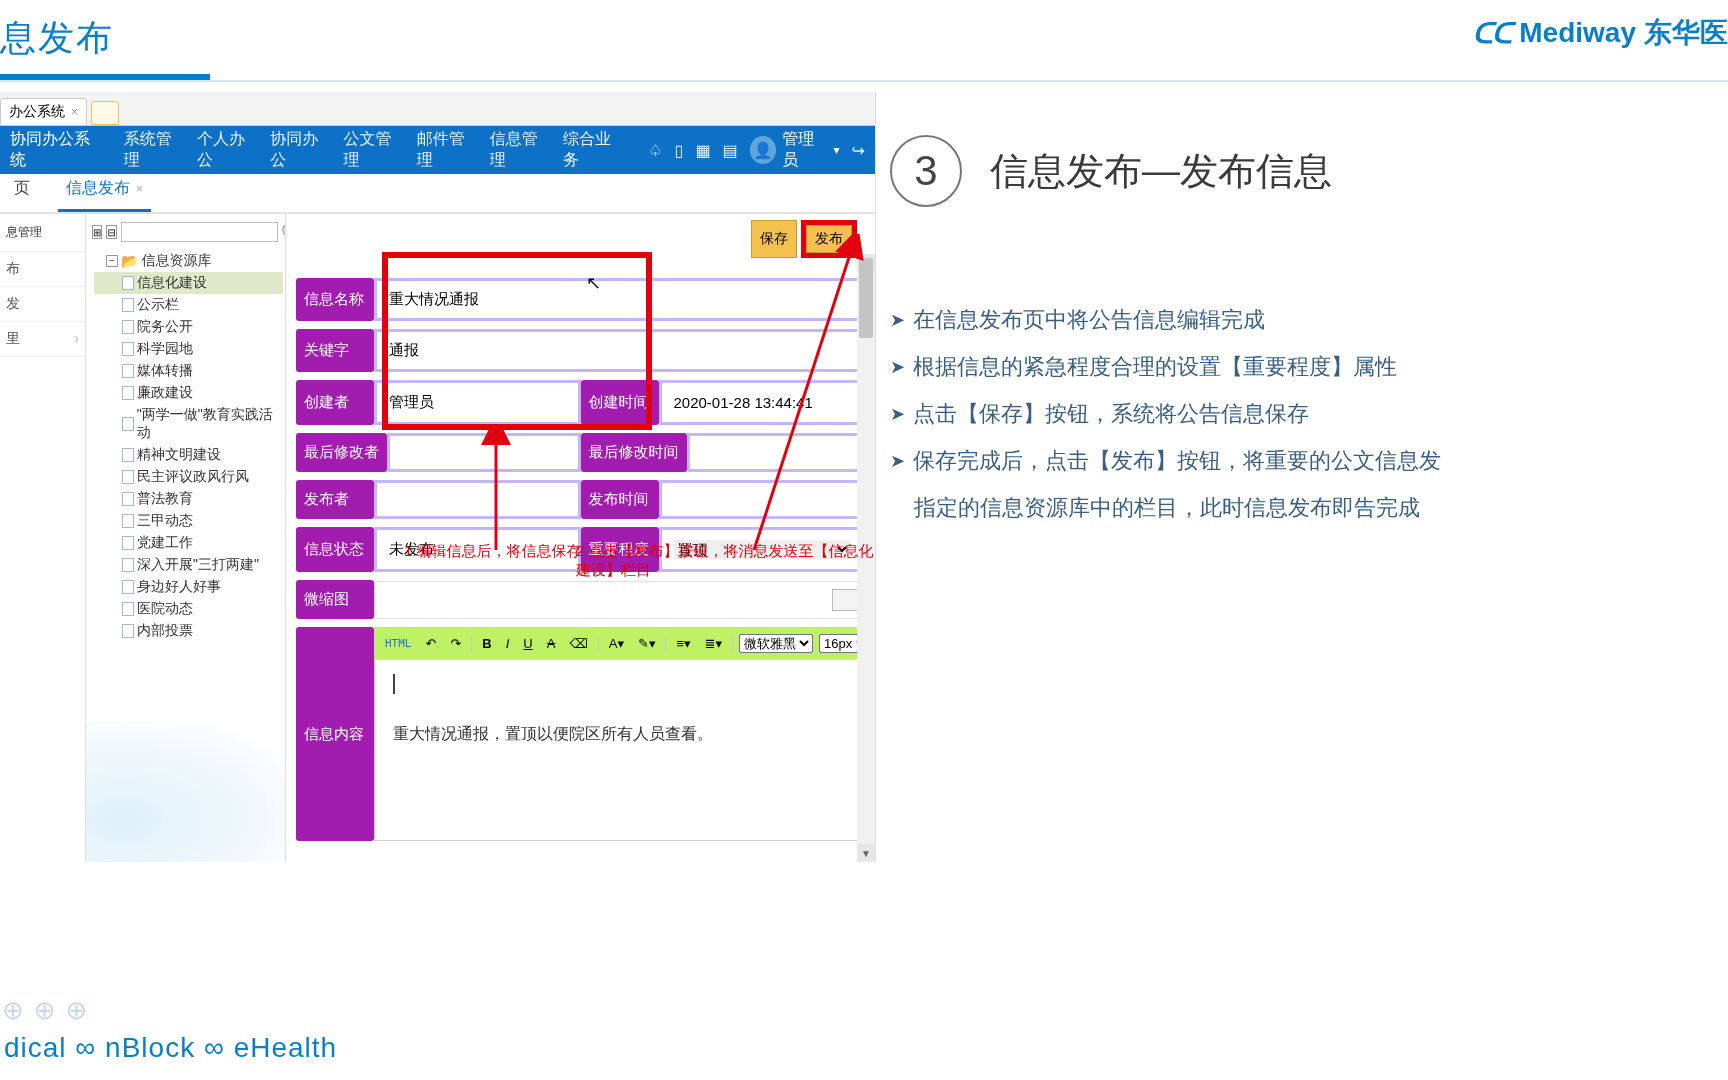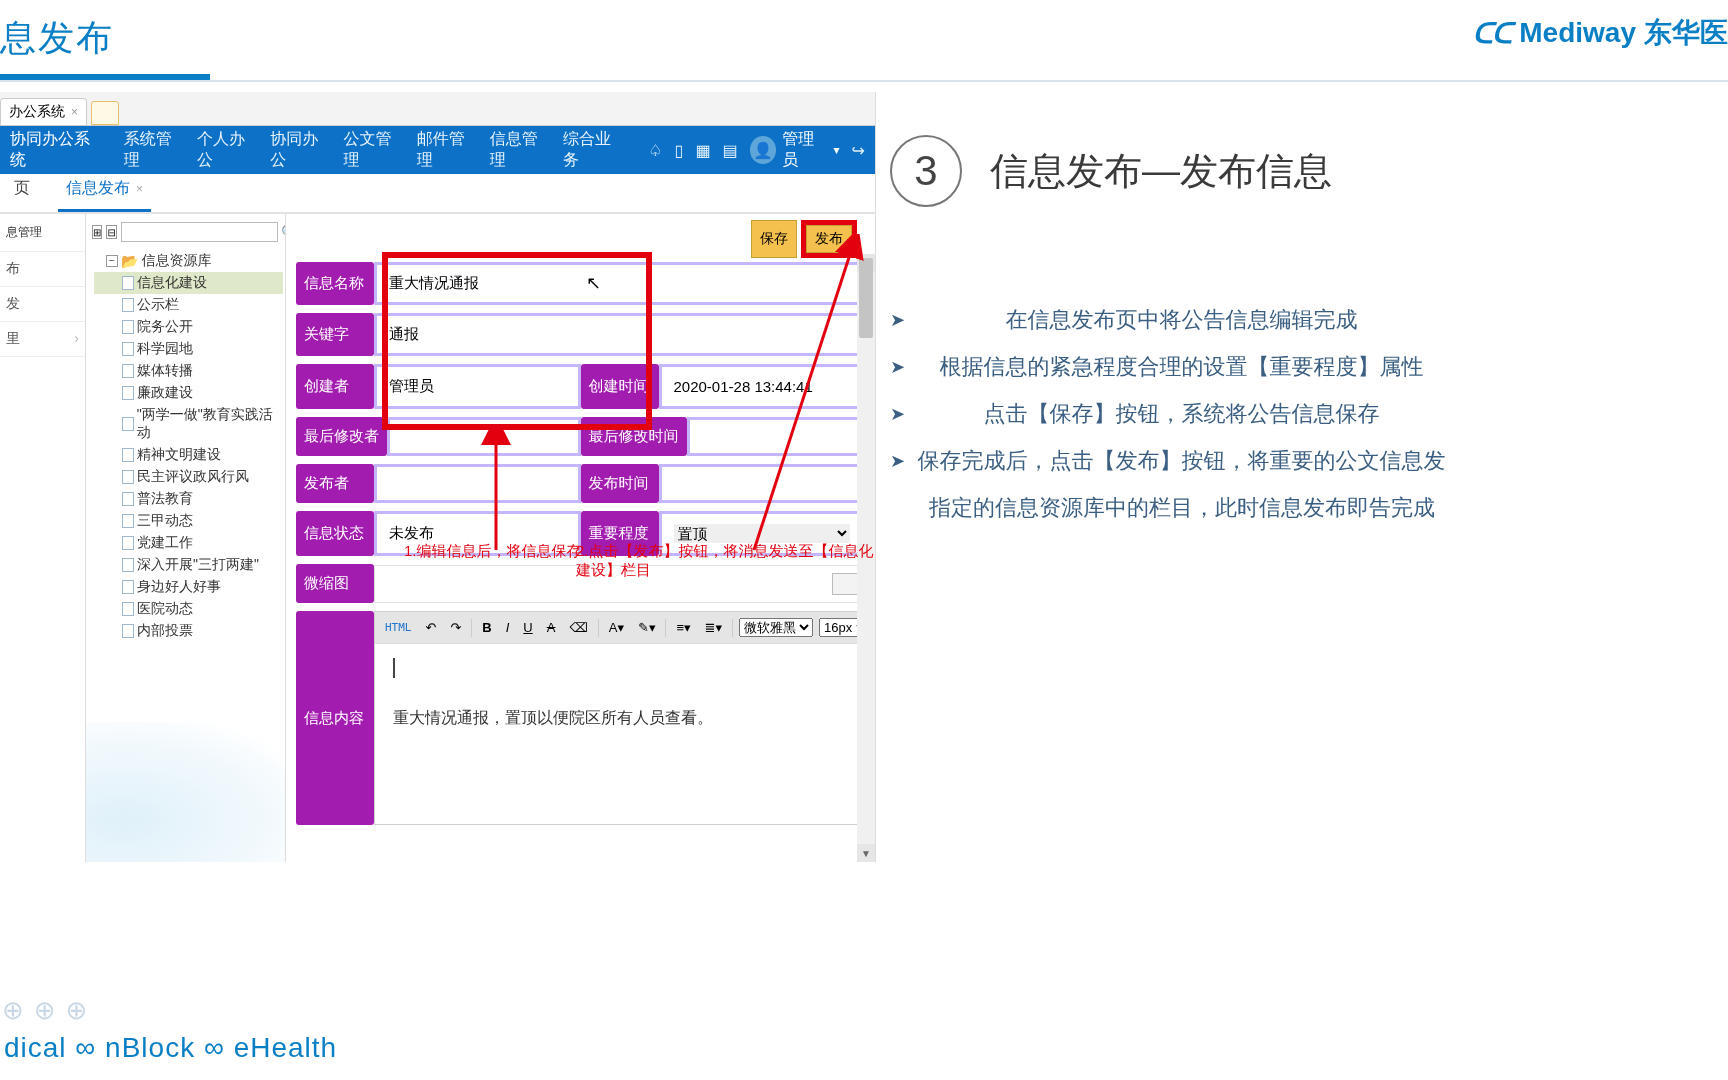--- a/index.html
+++ b/index.html
@@ -14,21 +14,21 @@
   .brand-logo .cn { font-weight: 700; }
 
   
   .right-panel { position: absolute; left: 890px; top: 135px; width: 560px; }
   .step-circle { width: 72px; height: 72px; border: 2px solid #777; border-radius: 50%; display: inline-flex; align-items: center; justify-content: center; font-size: 42px; color: #444; }
   .step-row { display: flex; align-items: center; gap: 28px; }
   .step-title { font-size: 38px; color: #3a3a3a; }
   .bullet-list { margin-top: 96px; }
   .bullet { font-size: 22px; color: #3b5f82; margin-bottom: 14px; line-height: 1.5; display: flex; }
   .bullet .arrow { color: #3b5f82; margin-right: 8px; font-size: 18px; margin-top: 4px; }
-  .bullet .txt { flex: 1; text-align: center; }
+  .bullet .txt { flex: 1; }
   .bullet .cont { margin-left: 24px; }
 
   
   .shot { position: absolute; left: 0; top: 92px; width: 876px; height: 770px; border-right: 1px solid #ddd; background: #f6f6f6; }
 
   
   .os-tab-row { height: 34px; background: #f3f3f3; display: flex; align-items: flex-end; padding-left: 0; border-bottom: 1px solid #ccc; }
   .os-tab { background: #fff; border: 1px solid #ccc; border-bottom: none; padding: 4px 8px; font-size: 14px; display: flex; align-items: center; gap: 6px; border-radius: 4px 4px 0 0; }
   .os-tab .close-x { color: #999; font-size: 12px; }
   .os-tab-new { width: 28px; height: 24px; border: 1px solid #e6c069; background: #fff9e6; margin-left: 4px; border-radius: 3px 3px 0 0; }
@@ -68,41 +68,41 @@
   .tree .node { display: flex; align-items: center; gap: 3px; padding: 2px 0; color: #333; }
   .tree .indent-1 { padding-left: 12px; }
   .tree .indent-2 { padding-left: 28px; }
   .tree .folder-icon { color: #e2a420; }
   .tree .file-icon { width: 12px; height: 14px; border: 1px solid #9fb9d0; background: #fff; display: inline-block; position: relative; }
   .tree .node.selected { background: #dfe8c8; }
   .tree .minus { width: 12px; height: 12px; border: 1px solid #999; display: inline-flex; align-items: center; justify-content: center; font-size: 10px; line-height: 1; }
   .tree-deco { position: absolute; bottom: 0; left: -40px; width: 260px; height: 140px; background: radial-gradient(ellipse at 30% 70%, #bfe2f4 0%, #e8f4fb 60%, transparent 80%); opacity: 0.5; }
 
   
-  .form-area { flex: 1; background: #fff; position: relative; padding: 12px 0 0 0; overflow: hidden; }
+  .form-area { flex: 1; background: #fff; position: relative; padding: 28px 0 0 0; overflow: hidden; }
   .action-bar { position: absolute; right: 18px; top: 6px; display: flex; gap: 4px; z-index: 5; }
   .action-btn { border: 1px solid #c79f2e; background: #f4c04e; padding: 4px 8px; font-size: 14px; cursor: pointer; }
   .action-bar .hl-box { border: 5px solid #e2000f; padding: 0; }
   .form-table { margin: 36px 10px 0 10px; }
   .frow { display: flex; align-items: stretch; margin-bottom: 8px; }
   .flabel { background: #a21caf; color: #fff; min-width: 78px; padding: 10px 8px; font-size: 15px; display: flex; align-items: center; border-radius: 3px; }
   .fcell { flex: 1; border: 3px solid #c4b5fd; background: #fff; padding: 10px 12px; font-size: 15px; display: flex; align-items: center; }
   .fcell input, .fcell select { border: none; width: 100%; font-size: 15px; }
   .frow-pair { display: flex; gap: 0; }
   .frow-pair .half { display: flex; flex: 1; }
 
   .thumb-bar { margin: 0 10px; display: flex; align-items: center; }
   .thumb-bar .flabel { min-width: 78px; }
   .thumb-bar .tb-body { flex: 1; border: 1px solid #e0e0e0; height: 38px; background: #fff; display: flex; align-items: center; justify-content: flex-end; padding-right: 6px; }
   .thumb-bar .tb-btn { width: 26px; height: 22px; border: 1px solid #bbb; background: #f3f3f3; }
 
   .editor-wrap { margin: 8px 10px 0 10px; display: flex; }
   .editor-wrap .flabel { min-width: 78px; }
   .editor { flex: 1; border: 1px solid #d0d0d0; }
-  .editor-tb { height: 32px; border-bottom: 1px solid #ddd; background: #e5e5e5; display: flex; align-items: center; gap: 6px; padding: 0 6px; font-size: 13px; }
+  .editor-tb { height: 32px; border-bottom: 1px solid #ddd; background: #bef264; display: flex; align-items: center; gap: 6px; padding: 0 6px; font-size: 13px; }
   .editor-tb .sep { width: 1px; height: 18px; background: #ccc; }
   .editor-tb .btn { padding: 2px 4px; cursor: pointer; }
   .editor-tb select { font-size: 13px; }
   .editor-body { min-height: 180px; padding: 14px 18px; font-size: 16px; color: #333; }
   .editor-body .caret-line { border-left: 2px solid #444; height: 20px; margin-bottom: 30px; }
 
   .scrollbar-v { position: absolute; right: 0; top: 40px; bottom: 0; width: 18px; background: #f0f0f0; }
   .scrollbar-v .thumb { width: 14px; margin-left: 2px; height: 80px; background: #c4c4c4; border-radius: 2px; position: absolute; top: 4px; }
   .scrollbar-v .arrow-up, .scrollbar-v .arrow-dn { position: absolute; width: 18px; height: 18px; background: #e6e6e6; font-size: 10px; display: flex; align-items: center; justify-content: center; color: #666; }
   .scrollbar-v .arrow-up { top: 0; }

